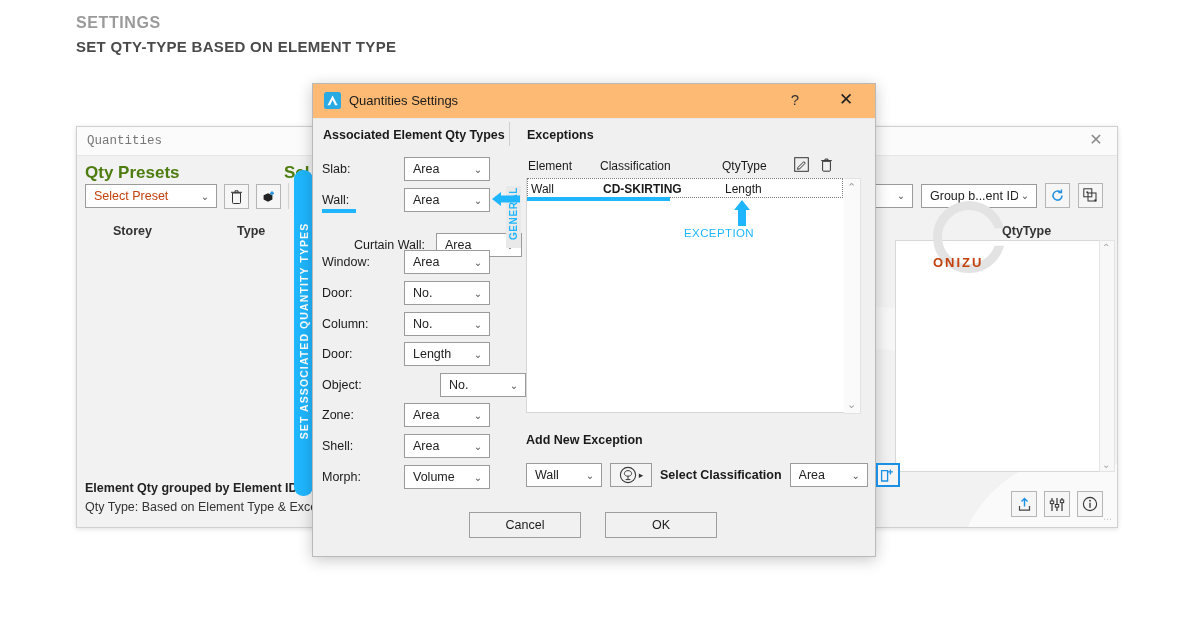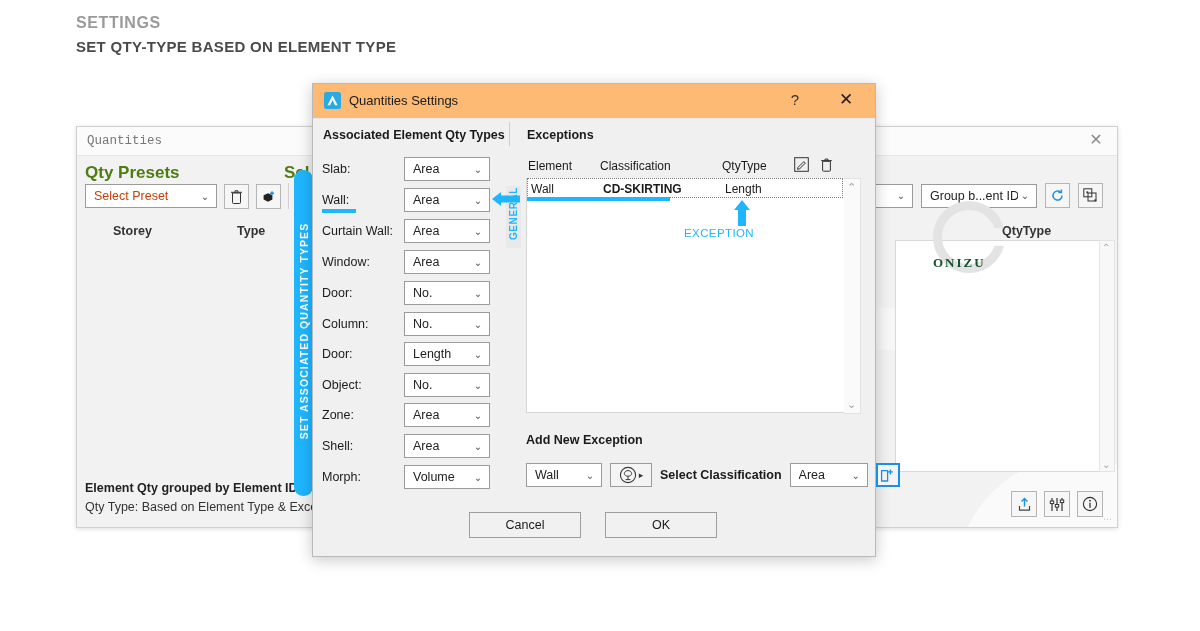--- a/index.html
+++ b/index.html
@@ -88,21 +88,21 @@
 
   
   .wm-ring {
     position: absolute; left: 856px; top: 74px;
     width: 54px; height: 54px; border-radius: 50%;
     border: 9px solid #e3e3e3;
     clip-path: polygon(0 0, 100% 0, 100% 38%, 62% 38%, 62% 62%, 100% 62%, 100% 100%, 0 100%);
   }
   .wm-text {
     position: absolute; left: 856px; top: 128px;
-    font-size: 13px; letter-spacing: 2px; color: #14532d; font-weight: bold; font-family: Liberation Serif, serif;
+    font-size: 13px; letter-spacing: 2px; color: #c2410c; font-weight: bold;
   }
   .wm-big {
     position: absolute; left: 600px; top: 180px;
     width: 310px; height: 310px; border-radius: 50%;
     border: 42px solid #f7f7f7;
     clip-path: polygon(0 0, 100% 0, 100% 40%, 58% 40%, 58% 60%, 100% 60%, 100% 100%, 0 100%);
   }
   .wm-big2 {
     position: absolute; left: 880px; top: 330px;
     width: 240px; height: 240px; border-radius: 50%;
@@ -391,21 +391,21 @@
   </div>
   <div class="qt-row" style="top:188px;">
     <span class="lbl">Wall:</span>
     <span class="combo">
       <span class="cv">Area</span>
       <span class="chev">⌄</span>
     </span>
   </div>
   <div class="wall-underline" style="top:209px;"></div>
 
-  <div class="qt-row" style="top:219px;">
+  <div class="qt-row" style="top:233px;margin-left:32px;">
     <span class="lbl">Curtain Wall:</span>
     <span class="combo">
       <span class="cv">Area</span>
       <span class="chev">⌄</span>
     </span>
   </div>
   <div class="qt-row" style="top:250px;">
     <span class="lbl">Window:</span>
     <span class="combo">
       <span class="cv">Area</span>
@@ -426,21 +426,21 @@
       <span class="chev">⌄</span>
     </span>
   </div>
   <div class="qt-row" style="top:342px;">
     <span class="lbl">Door:</span>
     <span class="combo">
       <span class="cv">Length</span>
       <span class="chev">⌄</span>
     </span>
   </div>
-  <div class="qt-row" style="top:373px;">
+  <div class="qt-row" style="top:373px;gap:36px;">
     <span class="lbl">Object:</span>
     <span class="combo">
       <span class="cv">No.</span>
       <span class="chev">⌄</span>
     </span>
   </div>
   <div class="qt-row" style="top:403px;">
     <span class="lbl">Zone:</span>
     <span class="combo">
       <span class="cv">Area</span>

